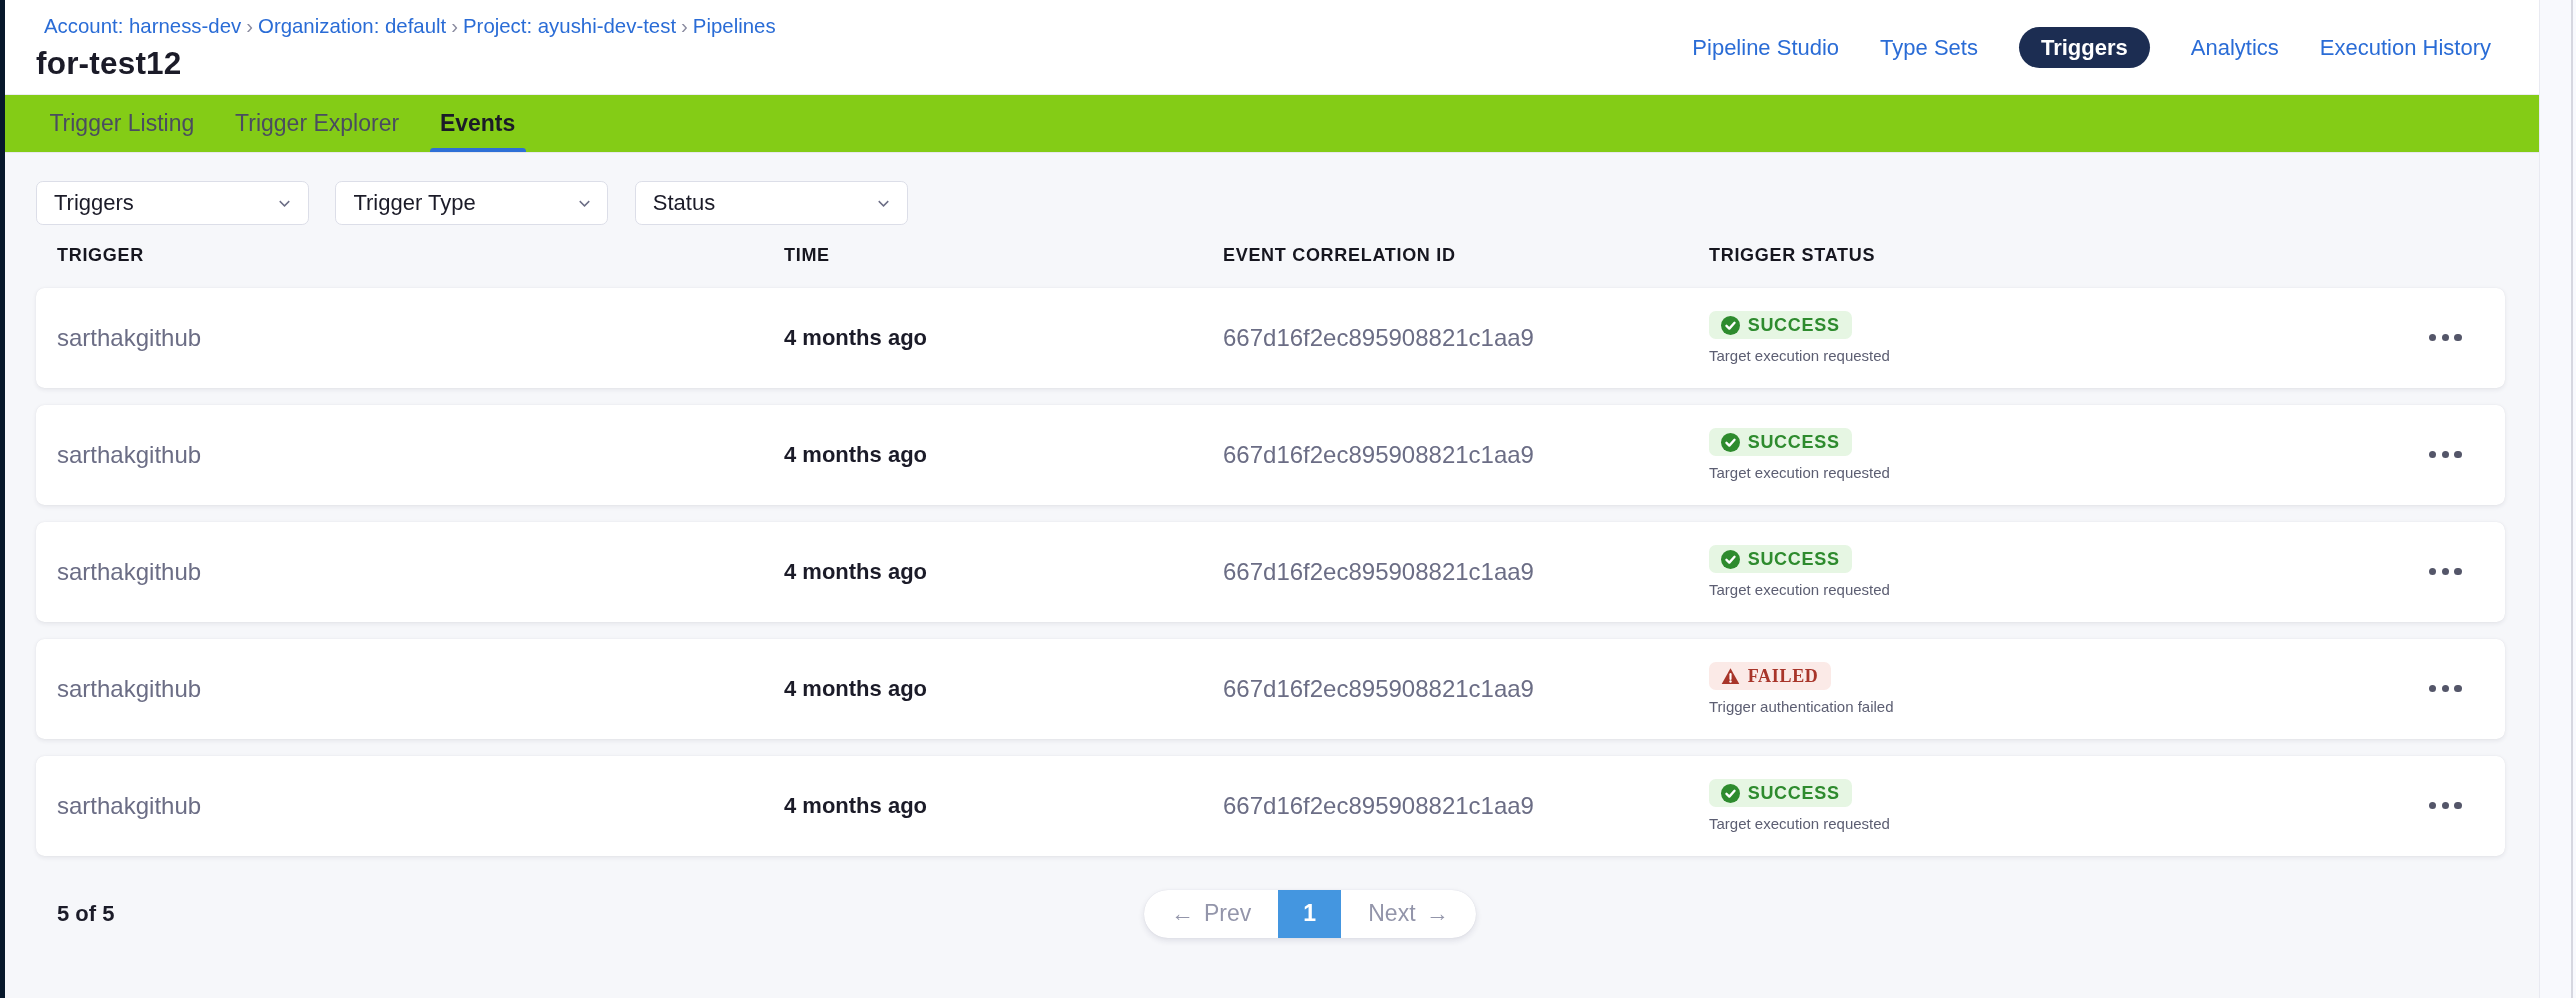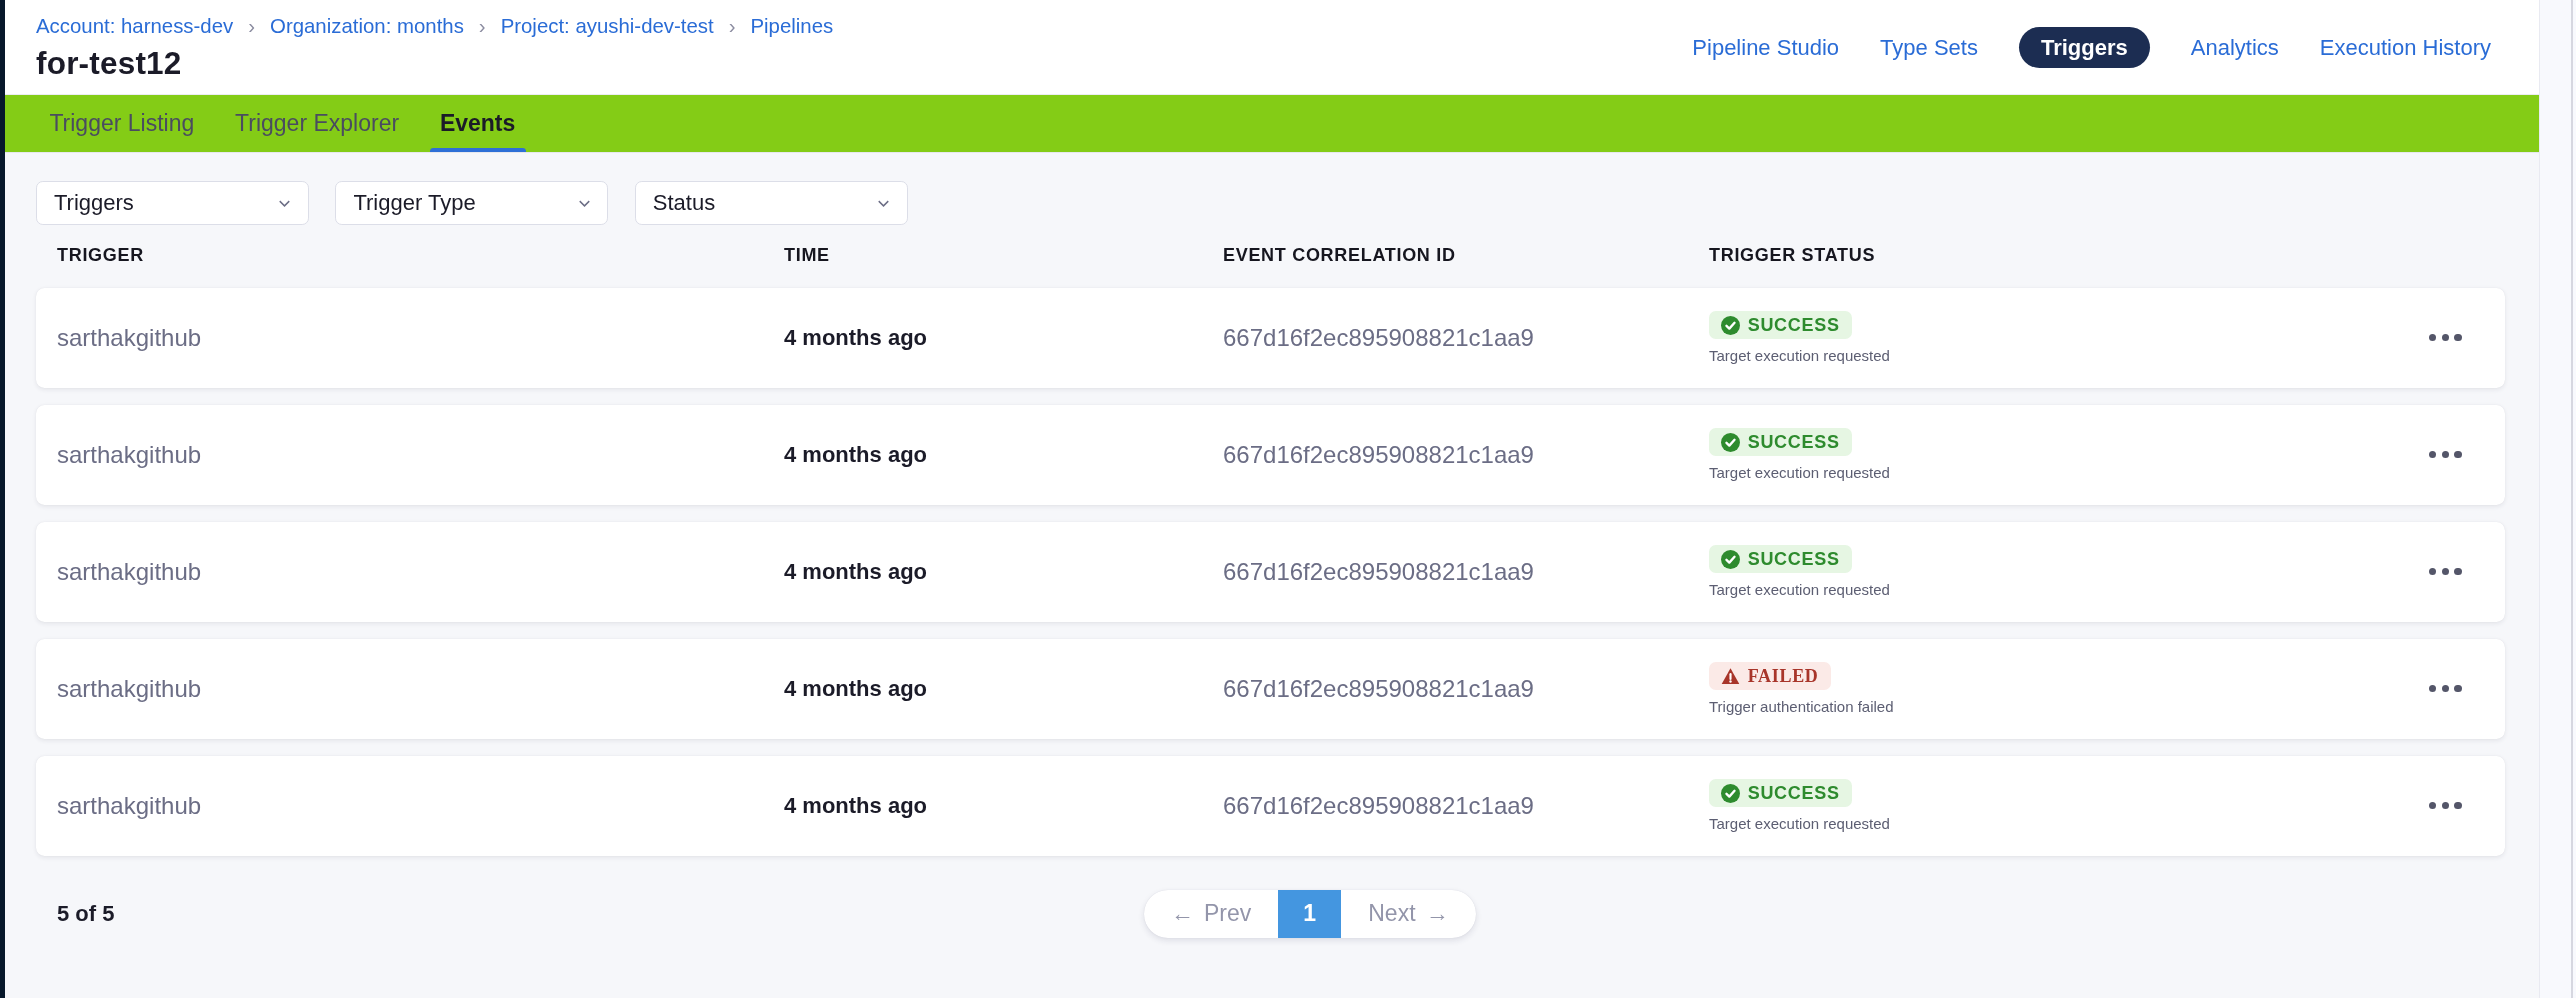--- a/index.html
+++ b/index.html
@@ -14,21 +14,21 @@
   
   .left-rail { position:absolute; left:0; top:0; width:5.1px; height:998px; background:#07182b; z-index:60; }
   
   .right-gutter { position:absolute; left:2539px; top:0; width:37px; height:998px; background:#f8f9fd; border-left:1.7px solid #e9eaf1; z-index:55; }
   .right-gutter::after { content:""; position:absolute; right:2.6px; top:0; width:2.6px; height:100%; background:#d6d7e0; }
 
   .main { width:2539px; }
 
   
   .header { background:#ffffff; height:95px; padding:15.3px 0 0 36px; border-bottom:1.7px solid #ececf2; position:relative; }
-  .breadcrumb { display:flex; align-items:flex-end; gap:15px; font-size:20.4px; color:#2a6cd6; }
+  .breadcrumb { display:flex; align-items:flex-end; gap:5px; font-size:20.4px; color:#2a6cd6;margin-left:8px; }
   .crumb { cursor:pointer; }
   .crumb-sep { color:#8b8ca0; font-size:20.4px; }
   .page-title { margin-top:6.8px; font-size:31.5px; font-weight:700; color:#1b1b28; letter-spacing:0.2px; }
   .top-nav { position:absolute; right:48px; top:0; height:95px; display:flex; align-items:center; gap:41px; font-size:22px; font-weight:500; color:#2a6cd6; }
   .top-nav .nav-link { cursor:pointer; white-space:nowrap; }
   .top-nav .nav-pill { background:#1c2d52; color:#ffffff; font-weight:600; padding:7.7px 22px; border-radius:24px; }
 
   
   .tabbar { background:#84cc16; height:58px; border-bottom:1.7px solid #e7e8ee; display:flex; align-items:stretch; padding-left:46px; gap:34px; }
   .tab { display:flex; align-items:center; font-size:23px; color:#4a4c60; position:relative; cursor:pointer; padding:0 3.4px; }
@@ -91,21 +91,21 @@
 
 <div class="left-rail"></div>
 <div class="right-gutter"></div>
 
 <div class="main">
 
   <div class="header">
     <div class="breadcrumb">
       <span class="crumb">Account: harness-dev</span>
       <span class="crumb-sep">›</span>
-      <span class="crumb">Organization: months</span>
+      <span class="crumb">Organization: default</span>
       <span class="crumb-sep">›</span>
       <span class="crumb">Project: ayushi-dev-test</span>
       <span class="crumb-sep">›</span>
       <span class="crumb">Pipelines</span>
     </div>
     <div class="page-title">for-test12</div>
 
     <div class="top-nav">
       <span class="nav-link">Pipeline Studio</span>
       <span class="nav-link">Type Sets</span>

